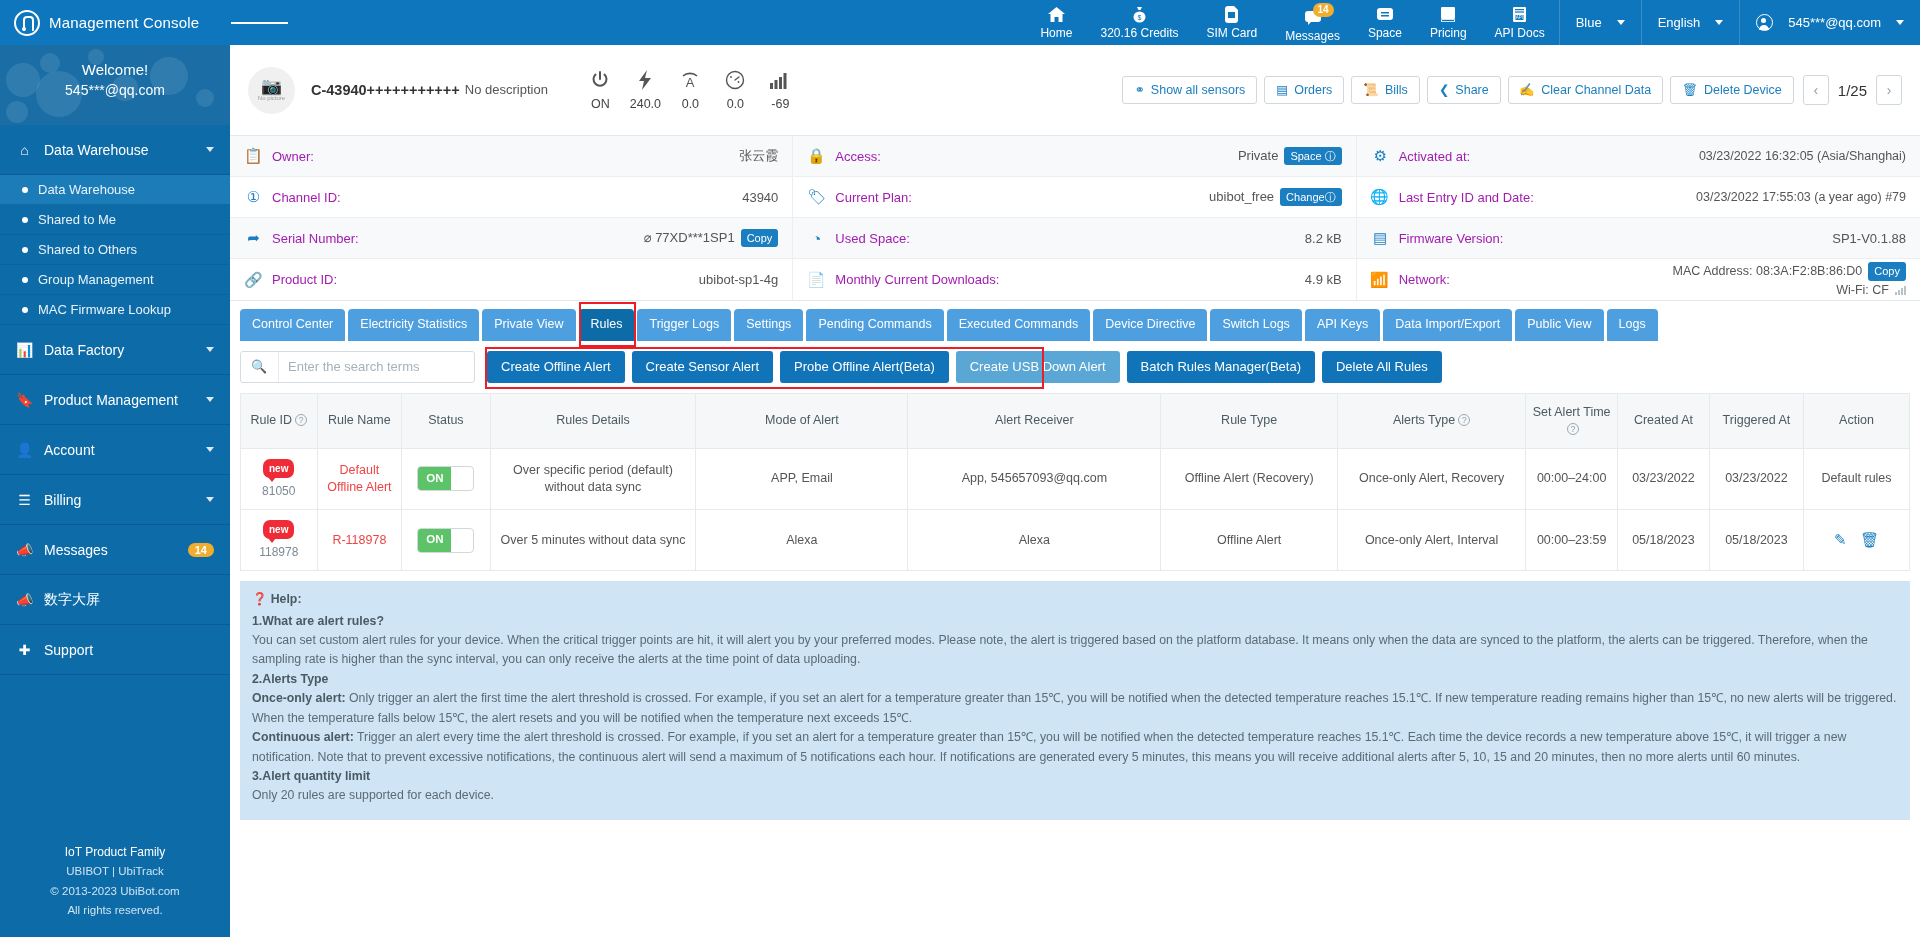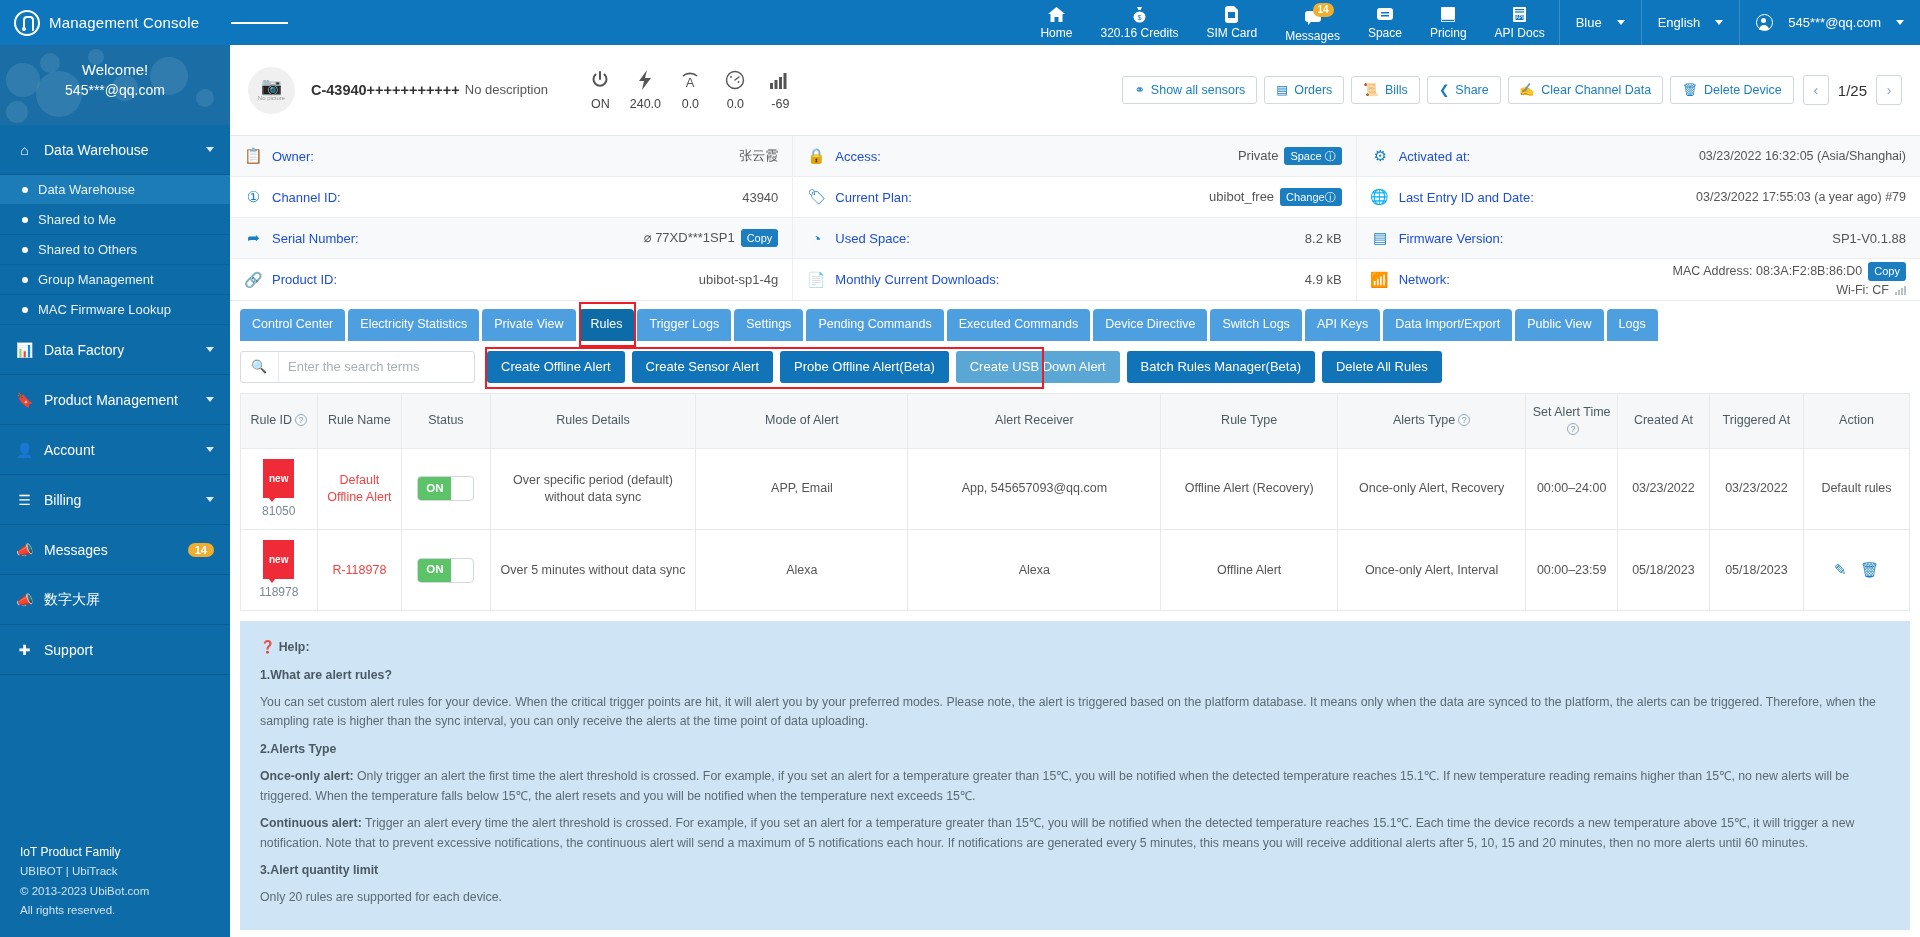--- a/index.html
+++ b/index.html
@@ -107,21 +107,21 @@
     font-size: 13px; gap: 10px; cursor: pointer; color: #e8f3fb;
     border-bottom: 1px solid rgba(10,92,146,.55);
   }
   .sb-sub .dot { width: 6px; height: 6px; border-radius: 50%; background: #fff; flex: 0 0 6px; }
   .sb-sub.active { background: #1c7cb8; }
   .sb-badge {
     background: #f0ad2e; color: #fff; border-radius: 10px; padding: 1px 7px;
     font-size: 11px; font-weight: bold;
   }
   .sb-footer {
-    margin-top: auto; text-align: left; font-size: 11.5px;
+    margin-top: auto; text-align: center; font-size: 11.5px;
     color: #cfe4f2; line-height: 1.7; padding: 14px 20px 16px;
   }
   .sb-footer .ft-strong { font-size: 12px; color: #fff; }
 
   
   .main { flex: 1 1 auto; min-width: 0; background: #fff; display: flex; flex-direction: column; }
 
   
   .dev-head { display: flex; align-items: center; height: 90px; padding: 0 18px; gap: 16px; }
   .dev-pic {
@@ -161,21 +161,21 @@
     display: grid; grid-template-columns: 1fr 1fr 1fr;
     border-top: 1px solid #e3e8eb; font-size: 13px;
   }
   .ig-cell {
     display: flex; align-items: center; padding: 0 14px; height: 41px;
     border-bottom: 1px solid #eceff1; border-right: 1px solid #eceff1;
     gap: 9px; overflow: hidden;
   }
   .ig-cell.zebra { background: #f7f9fa; }
   .ig-ico { width: 19px; flex: 0 0 19px; text-align: center; color: #1a7ec0; font-size: 15px; }
-  .ig-label { color: #1d4ed8; white-space: nowrap; }
+  .ig-label { color: #a21caf; white-space: nowrap; }
   .ig-val {
     margin-left: auto; color: #555; display: flex; align-items: center;
     gap: 6px; white-space: nowrap;
   }
   .ig-val.sm { font-size: 12.5px; }
   .chip-blue {
     background: #1a7ec0; color: #fff; font-size: 11px; border-radius: 3px;
     padding: 2px 6px; cursor: pointer; line-height: 1.3;
   }
   .net-stack { margin-left: auto; display: flex; flex-direction: column; align-items: flex-end; gap: 2px; font-size: 12.5px; color: #555; }
@@ -229,21 +229,21 @@
     border: 1px solid #e6eaec; padding: 10px 7px; text-align: center;
     color: #555; line-height: 1.35; vertical-align: middle;
   }
   .q-ico {
     display: inline-block; width: 12px; height: 12px; border: 1px solid #9ab;
     border-radius: 50%; color: #7e9, ; color: #8fa3ae; font-size: 9px;
     line-height: 10px; text-align: center; vertical-align: 1px; margin-left: 3px;
   }
   .newtag {
     display: inline-block; background: #ee2b37; color: #fff; font-size: 10px;
-    border-radius: 0; padding: 13px 6px; position: relative; line-height: 13px;
+    border-radius: 7px; padding: 3px 6px; position: relative; line-height: 13px;
     font-weight: bold; margin-bottom: 5px;
   }
   .newtag::after {
     content: ""; position: absolute; bottom: -4px; left: 5px;
     border-left: 4px solid transparent; border-right: 4px solid transparent;
     border-top: 5px solid #ee2b37;
   }
   .rule-id-num { display: block; color: #7a8a93; font-size: 12px; }
   .link-b { color: #ef4444; cursor: pointer; }
   .toggle-on {
@@ -259,21 +259,21 @@
   .act-ico.del { color: #1a7ec0; }
 
   
   .help {
     margin: 10px 10px 0; background: #cfe4f5; padding: 9px 12px 14px;
     font-size: 12.3px; color: #5b6b75; line-height: 1.58;
   }
   .help .h-title { color: #4a5a63; font-weight: bold; margin-bottom: 2px; }
   .help .h-sub { color: #4a5a63; font-weight: bold; }
   .help b { color: #4a5a63; }
-  .help p { margin: 8px; }
+  .help p { margin: 0; }
 </style>
 </head>
 <body>
 
 <div class="app">
 
   <div class="topbar">
     <div class="brand">
       <div class="brand-logo"></div>
       <div class="brand-title">Management Console</div>

